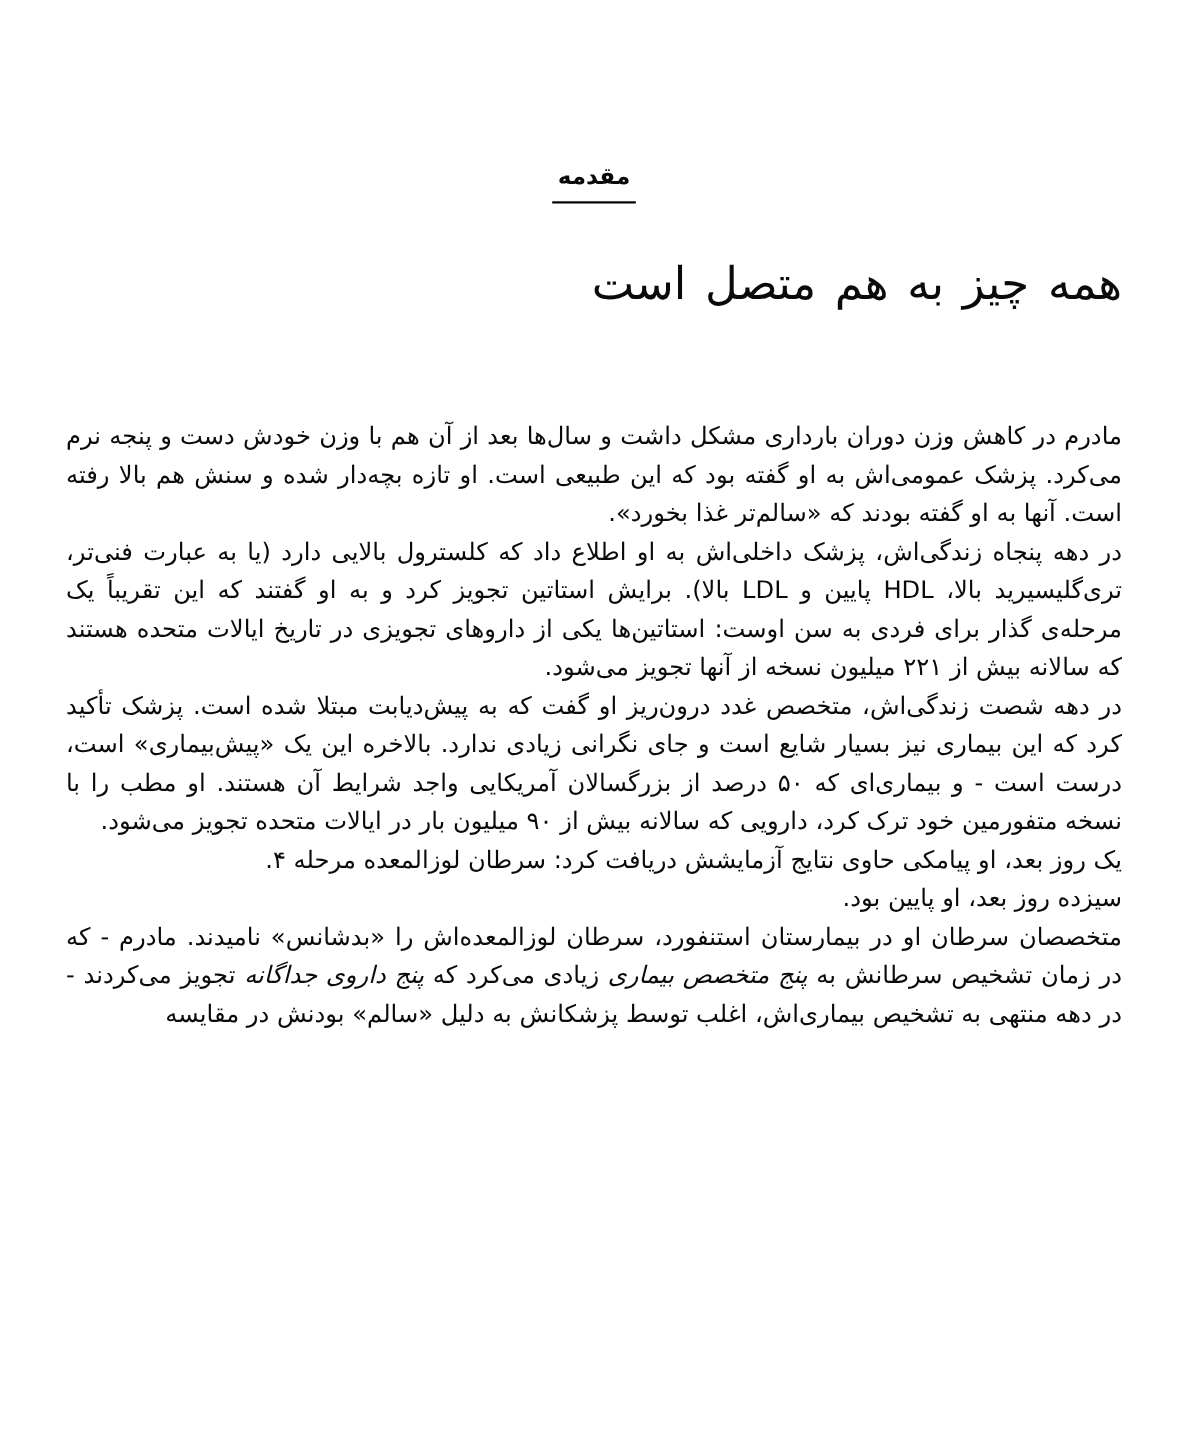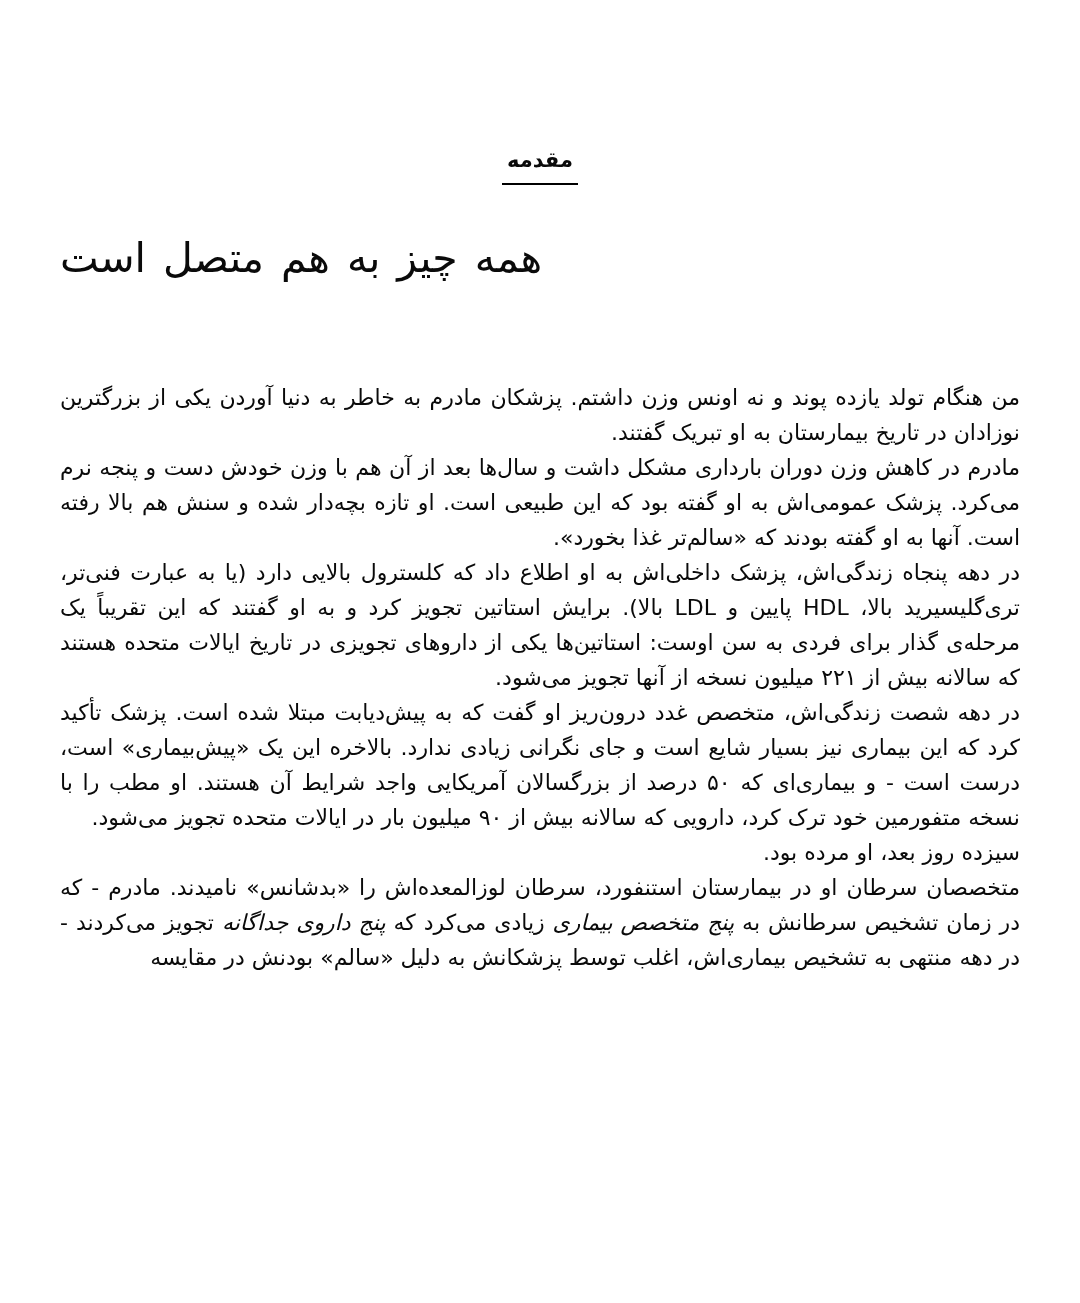--- a/index.html
+++ b/index.html
@@ -26,21 +26,21 @@
   .kicker {
     display: inline-block;
     font-size: 21px;
     font-weight: bold;
     letter-spacing: 1px;
     padding: 0 5px 11px 5px;
     border-bottom: 2px solid #000;
   }
   .chapter-title {
     margin: 46px 0 0 0;
-    text-align: left;
+    text-align: right;
     font-size: 41px;
     font-weight: 400;
     line-height: 1.35;
     word-spacing: 4px;
   }
   .body-text {
     margin-top: 94px;
     font-size: 22px;
     line-height: 35px;
     text-align: justify;
@@ -56,20 +56,20 @@
 <body style="background: rgb(255, 255, 255); color: rgb(10, 10, 10);">
 
 <div class="page">
   <div class="kicker-wrap">
     <span class="kicker">مقدمه</span>
   </div>
 
   <h1 class="chapter-title">همه چیز به هم متصل است</h1>
 
   <div class="body-text" id="body-text">
-      <p><span>من هنگام تولد یازده پوند و نه اونس وزن داشتم. پزشکان مادرم به خاطر به دنیا آوردن یکی از بزرگترین نوزادان در تاریخ بیمارستان به او تبریک گفتند.</span></p>
       <p><span>مادرم در کاهش وزن دوران بارداری مشکل داشت و سال‌ها بعد از آن هم با وزن خودش دست و پنجه نرم می‌کرد. پزشک عمومی‌اش به او گفته بود که این طبیعی است. او تازه بچه‌دار شده و سنش هم بالا رفته است. آنها به او گفته بودند که «سالم‌تر غذا بخورد».</span></p>
       <p><span>در دهه پنجاه زندگی‌اش، پزشک داخلی‌اش به او اطلاع داد که کلسترول بالایی دارد (یا به عبارت فنی‌تر، تری‌گلیسیرید بالا، HDL پایین و LDL بالا). برایش استاتین تجویز کرد و به او گفتند که این تقریباً یک مرحله‌ی گذار برای فردی به سن اوست: استاتین‌ها یکی از داروهای تجویزی در تاریخ ایالات متحده هستند که سالانه بیش از ۲۲۱ میلیون نسخه از آنها تجویز می‌شود.</span></p>
       <p><span>در دهه شصت زندگی‌اش، متخصص غدد درون‌ریز او گفت که به پیش‌دیابت مبتلا شده است. پزشک تأکید کرد که این بیماری نیز بسیار شایع است و جای نگرانی زیادی ندارد. بالاخره این یک «پیش‌بیماری» است، درست است - و بیماری‌ای که ۵۰ درصد از بزرگسالان آمریکایی واجد شرایط آن هستند. او مطب را با نسخه متفورمین خود ترک کرد، دارویی که سالانه بیش از ۹۰ میلیون بار در ایالات متحده تجویز می‌شود.</span></p>
-      <p><span>سیزده روز بعد، او مرده بود.</span></p>
+      <p><span>یک روز بعد، او پیامکی حاوی نتایج آزمایشش دریافت کرد: سرطان لوزالمعده مرحله ۴.</span></p>
+      <p><span>سیزده روز بعد، او پایین بود.</span></p>
       <p><span>متخصصان سرطان او در بیمارستان استنفورد، سرطان لوزالمعده‌اش را «بدشانس» نامیدند. مادرم - که در زمان تشخیص سرطانش به </span><em>پنج متخصص بیماری</em><span> زیادی می‌کرد که </span><em>پنج داروی جداگانه</em><span> تجویز می‌کردند - در دهه منتهی به تشخیص بیماری‌اش، اغلب توسط پزشکانش به دلیل «سالم» بودنش در مقایسه</span></p>
     </div>
 </div>
 
 </body></html>

